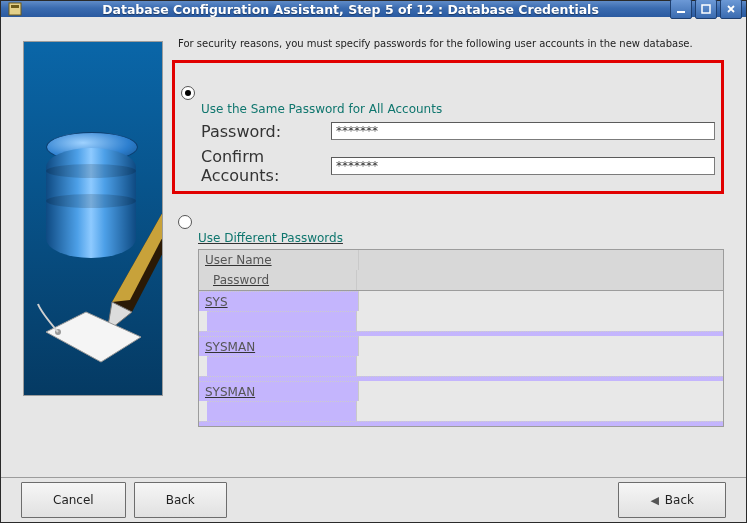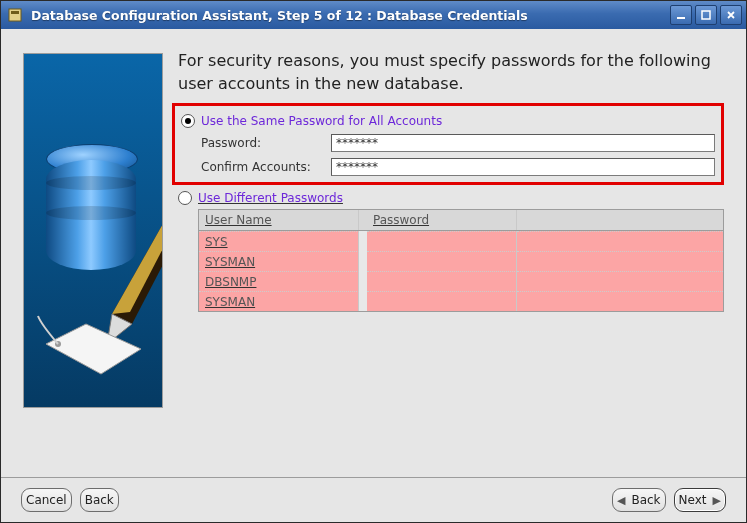--- a/index.html
+++ b/index.html
@@ -1,47 +1,47 @@
 <!DOCTYPE html>
 <html><head>
 <meta charset="utf-8">
 <style>
   html,body{margin:0;padding:0;font-family:"DejaVu Sans","Liberation Sans",Arial,sans-serif;font-size:12px;color:#000;background:#d9d9d9;}
   .window{width:747px;height:523px;background:#e6e6e6;border:1px solid #2a2a2a;box-sizing:border-box;display:flex;flex-direction:column;}
-  .titlebar{height:28px;background:linear-gradient(#5f8bc8,#3a6bb0 45%,#2a5aa0);display:flex;align-items:center;padding:0 4px;color:#fff;font-weight:bold;}
+  .titlebar{height:16px;background:linear-gradient(#5f8bc8,#3a6bb0 45%,#2a5aa0);display:flex;align-items:center;padding:0 4px;color:#fff;font-weight:bold;text-align:center;}
   .tb-left{width:20px;height:18px;display:flex;align-items:center;justify-content:center;margin-right:6px;}
   .tb-title{flex:1;text-shadow:0 1px 1px rgba(0,0,0,.4);font-size:12.5px;white-space:nowrap;overflow:hidden;}
   .tb-btns{display:flex;gap:3px;}
   .tb-btn{width:20px;height:18px;border:1px solid #1e3f70;background:linear-gradient(#6c99d6,#3a6bb0);border-radius:2px;display:flex;align-items:center;justify-content:center;color:#fff;font-weight:bold;}
   .window-body{flex:1;padding:20px 22px 6px 22px;box-sizing:border-box;position:relative;color:#333;}
   .content-row{display:flex;gap:15px;}
   .hero{width:140px;height:355px;border:1px solid #9c9c9c;box-sizing:border-box;background:linear-gradient(#0a66a8,#053a63);position:relative;overflow:hidden;margin-top:4px;}
   .right-col{flex:1;}
-  .instr{margin:0 0 8px 0;line-height:1.45;font-size:16px;color:#222;}
+  .instr{margin:0 0 8px 0;line-height:1.45;font-size:10px;color:#222;}
   .highlight-box{border:3px solid #e10000;padding:4px 6px 6px 6px;margin:2px 0 6px -6px;}
   .row{display:flex;align-items:center;gap:6px;margin-top:4px;}
   .radio{width:12px;height:12px;border:1px solid #555;border-radius:50%;display:inline-flex;align-items:center;justify-content:center;background:#fff;}
   .radio.checked::after{content:"";width:6px;height:6px;border-radius:50%;background:#000;}
-  .opt-label{font-size:12px;color:#6d28d9;}
+  .opt-label{font-size:12px;color:#0f766e;margin-top:31px;}
   .field-row{display:flex;align-items:center;margin-top:6px;margin-left:20px;}
-  .field-label{width:130px;font-size:12px;color:#333;}
+  .field-label{width:130px;font-size:16px;color:#333;}
   .tf{flex:1;height:18px;border:1px solid #7b7b7b;border-top-color:#5a5a5a;border-left-color:#5a5a5a;background:#fff;padding:1px 4px;font-family:inherit;font-size:12px;color:#333;box-sizing:border-box;}
   .diff-block{margin-top:6px;text-decoration:underline;}
   .table{margin:4px 0 0 20px;border:1px solid #9c9c9c;background:#e8e8e8;}
-  .thead,.trow{display:flex;}
+  .thead,.trow{display:flex;flex-direction:column;}
   .thead{background:#d8d8d8;border-bottom:1px solid #9c9c9c;}
   .th,.td{box-sizing:border-box;padding:2px 6px;font-size:12px;color:#555;border-right:1px solid #c9c9c9;}
   .th{height:20px;line-height:16px;}
-  .td{height:20px;line-height:16px;background:#fca5a5;border-top:1px dotted #ccc;}
+  .td{height:20px;line-height:16px;background:#c4b5fd;border-top:1px dotted #ccc;}
   .col1{width:160px;}
   .col2{width:150px;margin-left:8px;}
   .col3{flex:1;border-right:none;}
   .footer{height:44px;border-top:1px solid #9c9c9c;display:flex;align-items:center;padding:0 20px;gap:8px;}
   .spacer{flex:1;}
-  .btn{height:24px;border:1px solid #6d6d6d;background:linear-gradient(#f6f6f6,#e1e1e1);border-radius:9px;padding:0 4px;font-family:inherit;font-size:12px;color:#222;display:flex;align-items:center;gap:6px;cursor:pointer;}
+  .btn{height:36px;border:1px solid #6d6d6d;background:linear-gradient(#f6f6f6,#e1e1e1);border-radius:1px;padding:0 31px;font-family:inherit;font-size:12px;color:#222;display:flex;align-items:center;gap:6px;cursor:pointer;}
   .btn.primary{border:1px solid #3c3c3c;box-shadow:inset 0 0 0 1px #fff;}
   .chev{font-size:11px;color:#555;}
   
   .can{position:absolute;left:22px;top:90px;width:90px;height:135px;}
   .can-top{width:90px;height:28px;border-radius:50%;background:radial-gradient(ellipse at 40% 35%,#9fd2ff,#2d7fcf 60%,#104a82);border:1px solid #0c3f70;}
   .can-body{width:90px;height:110px;margin-top:-14px;border-radius:46px/20px;background:linear-gradient(90deg,#0e4a82,#4da0e8 35%,#8ecaff 50%,#4da0e8 65%,#0e4a82);}
   .can-body::before,.can-body::after{content:"";position:absolute;left:0;width:90px;height:14px;border-radius:50%;background:rgba(0,0,0,.15);}
   .can-body::before{top:32px;}
   .can-body::after{top:62px;}
   .pen{position:absolute;left:58px;top:140px;width:120px;height:160px;}
@@ -130,25 +130,20 @@
               <div class="td col1">SYS</div>
               <div class="td col2"></div>
               <div class="td col3"></div>
             </div>
             <div class="trow">
               <div class="td col1">SYSMAN</div>
               <div class="td col2"></div>
               <div class="td col3"></div>
             </div>
             <div class="trow">
-              <div class="td col1">DBSNMP</div>
-              <div class="td col2"></div>
-              <div class="td col3"></div>
-            </div>
-            <div class="trow">
               <div class="td col1">SYSMAN</div>
               <div class="td col2"></div>
               <div class="td col3"></div>
             </div>
           </div>
         </div>
       </div>
     </div>
   </div>
 
@@ -157,18 +152,14 @@
         <span>Cancel</span>
       </button>
     <button class="btn">
         <span>Back</span>
       </button>
     <div class="spacer"></div>
     <button class="btn">
       <span class="chev">◀</span>
       <span>Back</span>
     </button>
-    <button class="btn primary">
-      <span>Next</span>
-      <span class="chev">▶</span>
-    </button>
   </div>
 </div>
 
 </body></html>

